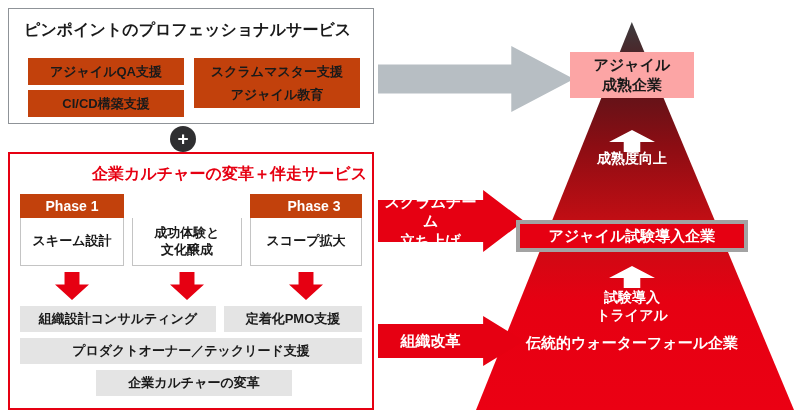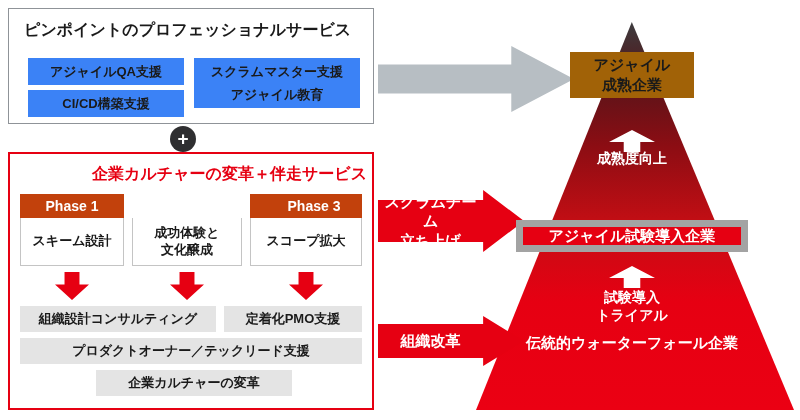--- a/index.html
+++ b/index.html
@@ -6,21 +6,21 @@
   html, body { width: 800px; height: 420px; background: #fff; overflow: hidden; }
   body { font-family: "Liberation Sans", "DejaVu Sans", sans-serif; }
   .canvas { position: relative; width: 800px; height: 420px; background: #fff; }
   .abs { position: absolute; }
   .flexc { display: flex; align-items: center; justify-content: center; text-align: center; }
   .pre { white-space: pre-line; }
 
   
   .top-box { left: 8px; top: 8px; width: 366px; height: 116px; background: #fff; border: 1px solid #8f9398; }
   .top-title { left: 24px; top: 20px; width: 340px; font-size: 16px; font-weight: bold; color: #1a1a1a; }
-  .chip { background: #3b82f6; color: #1a1a1a; font-size: 13px; font-weight: bold; height: 27px; }
+  .chip { background: #c2410c; color: #1a1a1a; font-size: 13px; font-weight: bold; height: 27px; }
 
   
   .plus-circle { left: 170px; top: 126px; width: 26px; height: 26px; border-radius: 50%;
                  background: #2f2f31; color: #fff; font-size: 19px; font-weight: bold; line-height: 24px; }
 
   
   .culture-box { left: 8px; top: 152px; width: 366px; height: 258px; background: #fff; border: 2px solid #e60012; }
   .culture-title { left: 22px; top: 164px; width: 345px; font-size: 16px; font-weight: bold; color: #e60012; text-align: right; }
   .phase-header { background: #c2410c; color: #fff; font-size: 14px; font-weight: bold; height: 24px; }
   .phase-body { background: #fff; border: 1px solid #c4c4c4; border-top: none; color: #1a1a1a;
@@ -34,27 +34,27 @@
                 clip-path: polygon(0 28%, 68% 28%, 68% 0, 100% 50%, 68% 100%, 68% 72%, 0 72%); }
   .red-arrow { background: #e60012; clip-path: polygon(0 16%, 72% 16%, 72% 0, 100% 50%, 72% 100%, 72% 84%, 0 84%); }
   .red-arrow-text { position: absolute; left: 0; top: 0; width: 72%; height: 100%;
                     display: flex; align-items: center; justify-content: center; text-align: center;
                     color: #fff; font-size: 15px; font-weight: bold; line-height: 1.3; }
 
   
   .pyramid { left: 476px; top: 22px; width: 318px; height: 388px;
              clip-path: polygon(49% 0, 100% 100%, 0 100%);
              background: linear-gradient(180deg, #3d3d3f 0%, #55151a 14%, #8c0d13 32%, #c40e14 52%, #e60012 72%, #eb0013 100%); }
-  .pyramid-top-box { left: 570px; top: 52px; width: 124px; height: 46px; background: #a16207;
+  .pyramid-top-box { left: 570px; top: 52px; width: 124px; height: 46px; background: #fca5a5;
                      color: #1a1a1a; font-size: 15px; font-weight: bold; line-height: 1.35; }
   .up-arrow { width: 46px; height: 22px; background: #fff;
               clip-path: polygon(50% 0, 100% 55%, 68% 55%, 68% 100%, 32% 100%, 32% 55%, 0 55%); }
   .pyr-label { color: #fff; font-weight: bold; }
   .trial-company-box { left: 516px; top: 220px; width: 232px; height: 32px; background: #e60012;
-                       border: 7px solid #a3a3a3; color: #fff; font-size: 15px; font-weight: bold; }
+                       border: 4px solid #a3a3a3; color: #fff; font-size: 15px; font-weight: bold; }
 </style>
 </head>
 <body>
 
 <div class="canvas">
 
   <div class="abs top-box"></div>
   <div class="abs top-title">ピンポイントのプロフェッショナルサービス</div>
   <div class="abs flexc chip" style="left:28px; top:58px; width:156px;">アジャイルQA支援</div>
   <div class="abs flexc chip" style="left:194px; top:58px; width:166px;">スクラムマスター支援</div>

